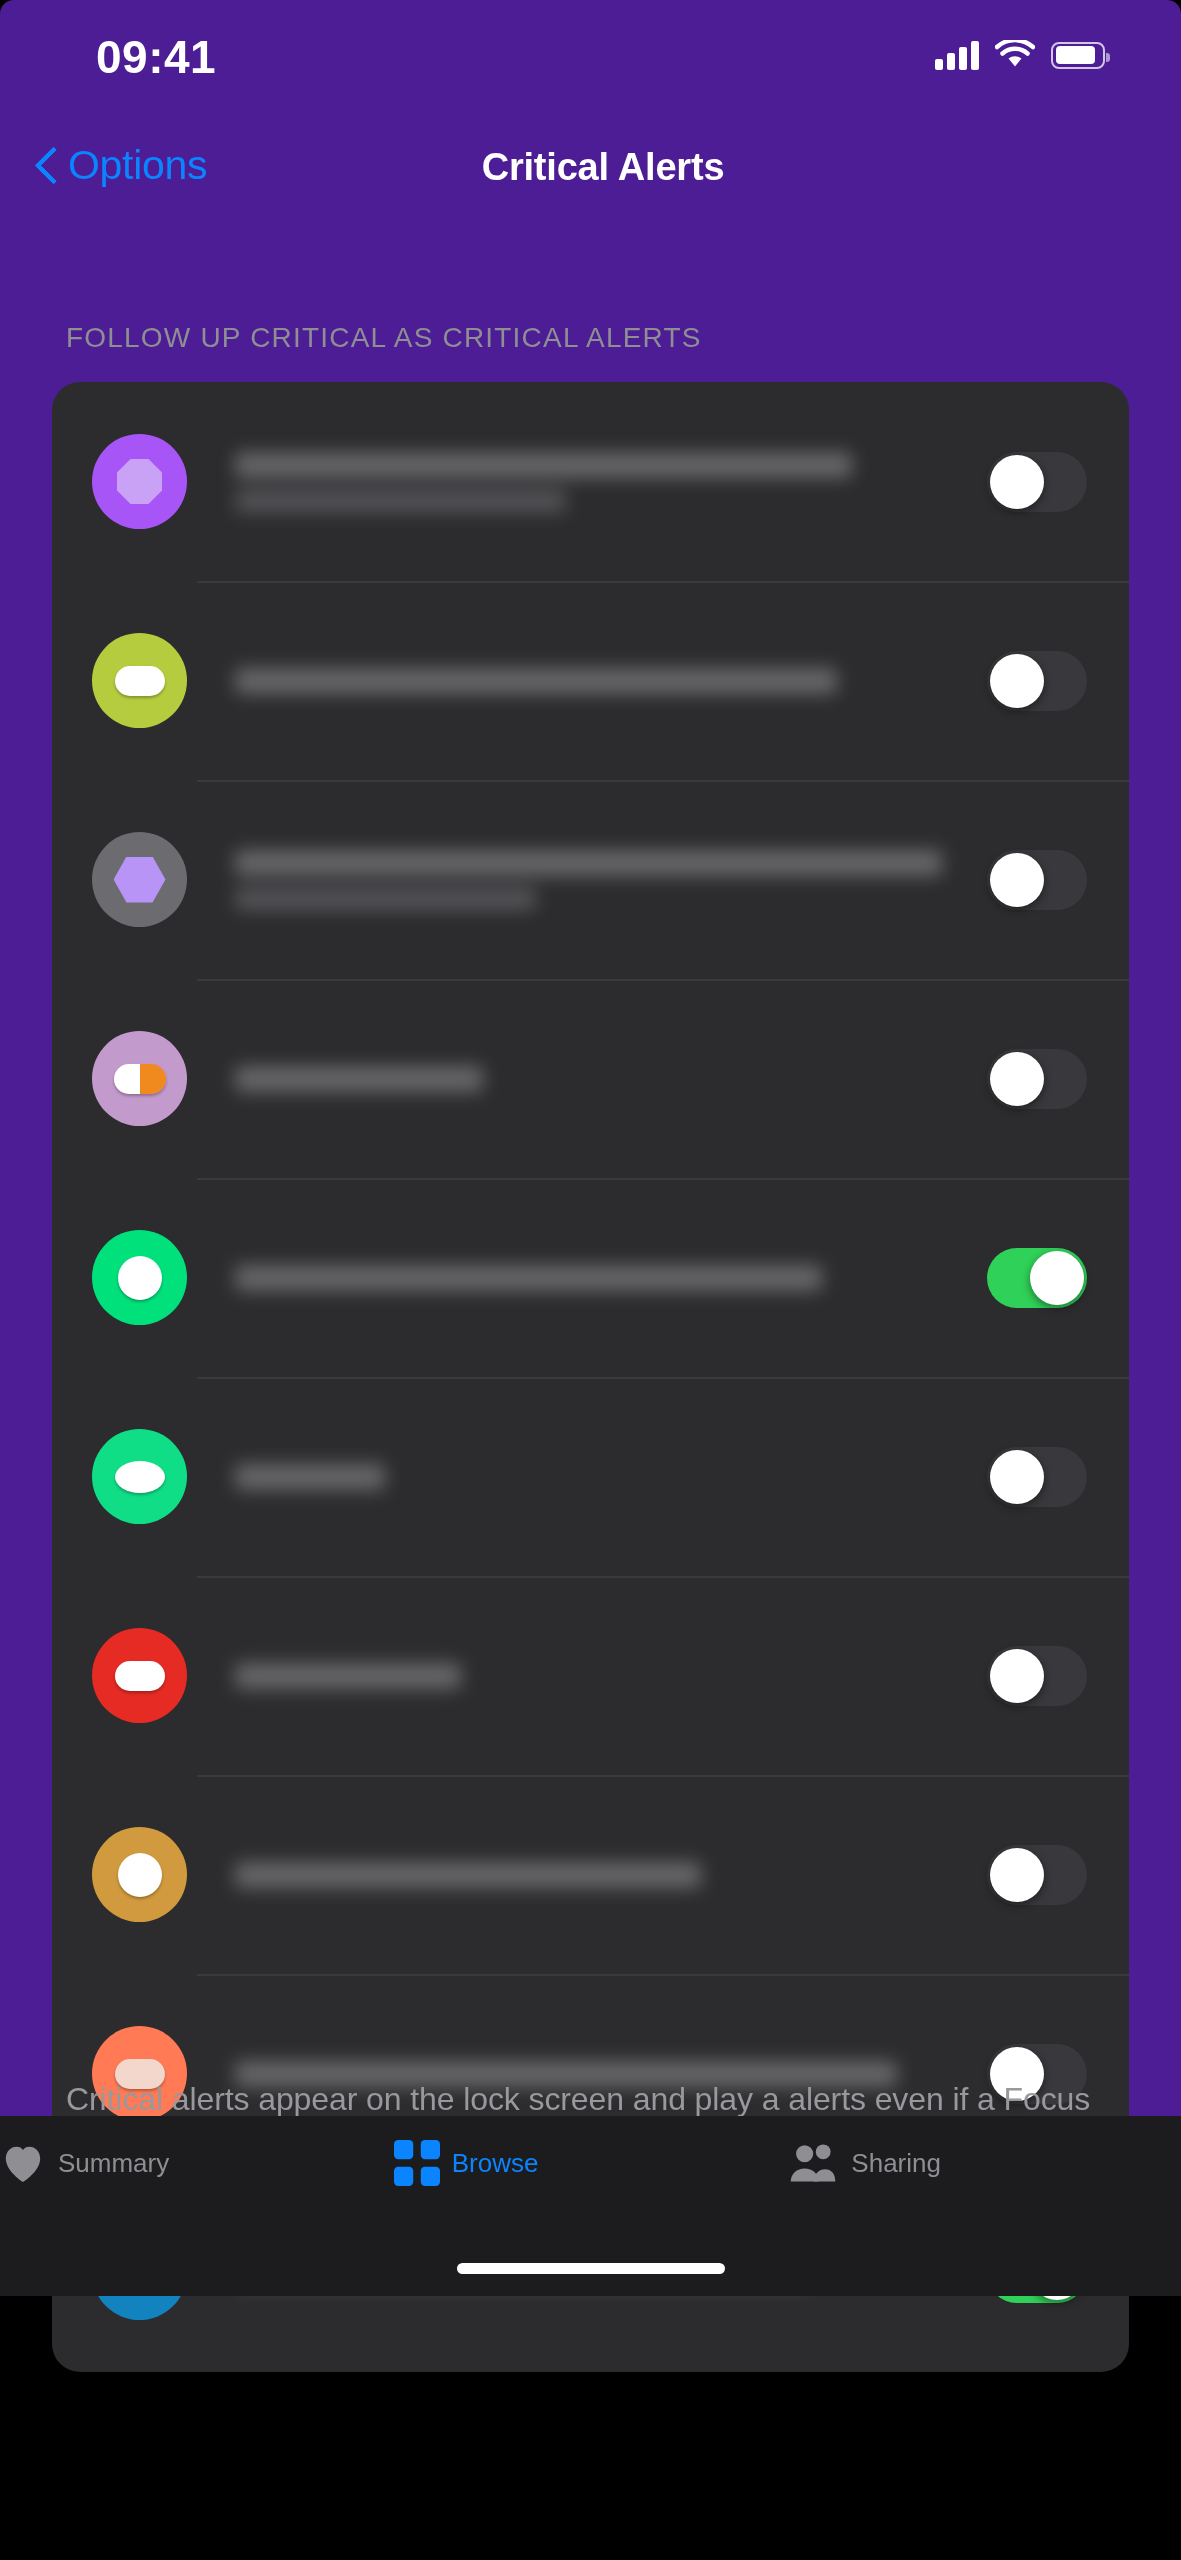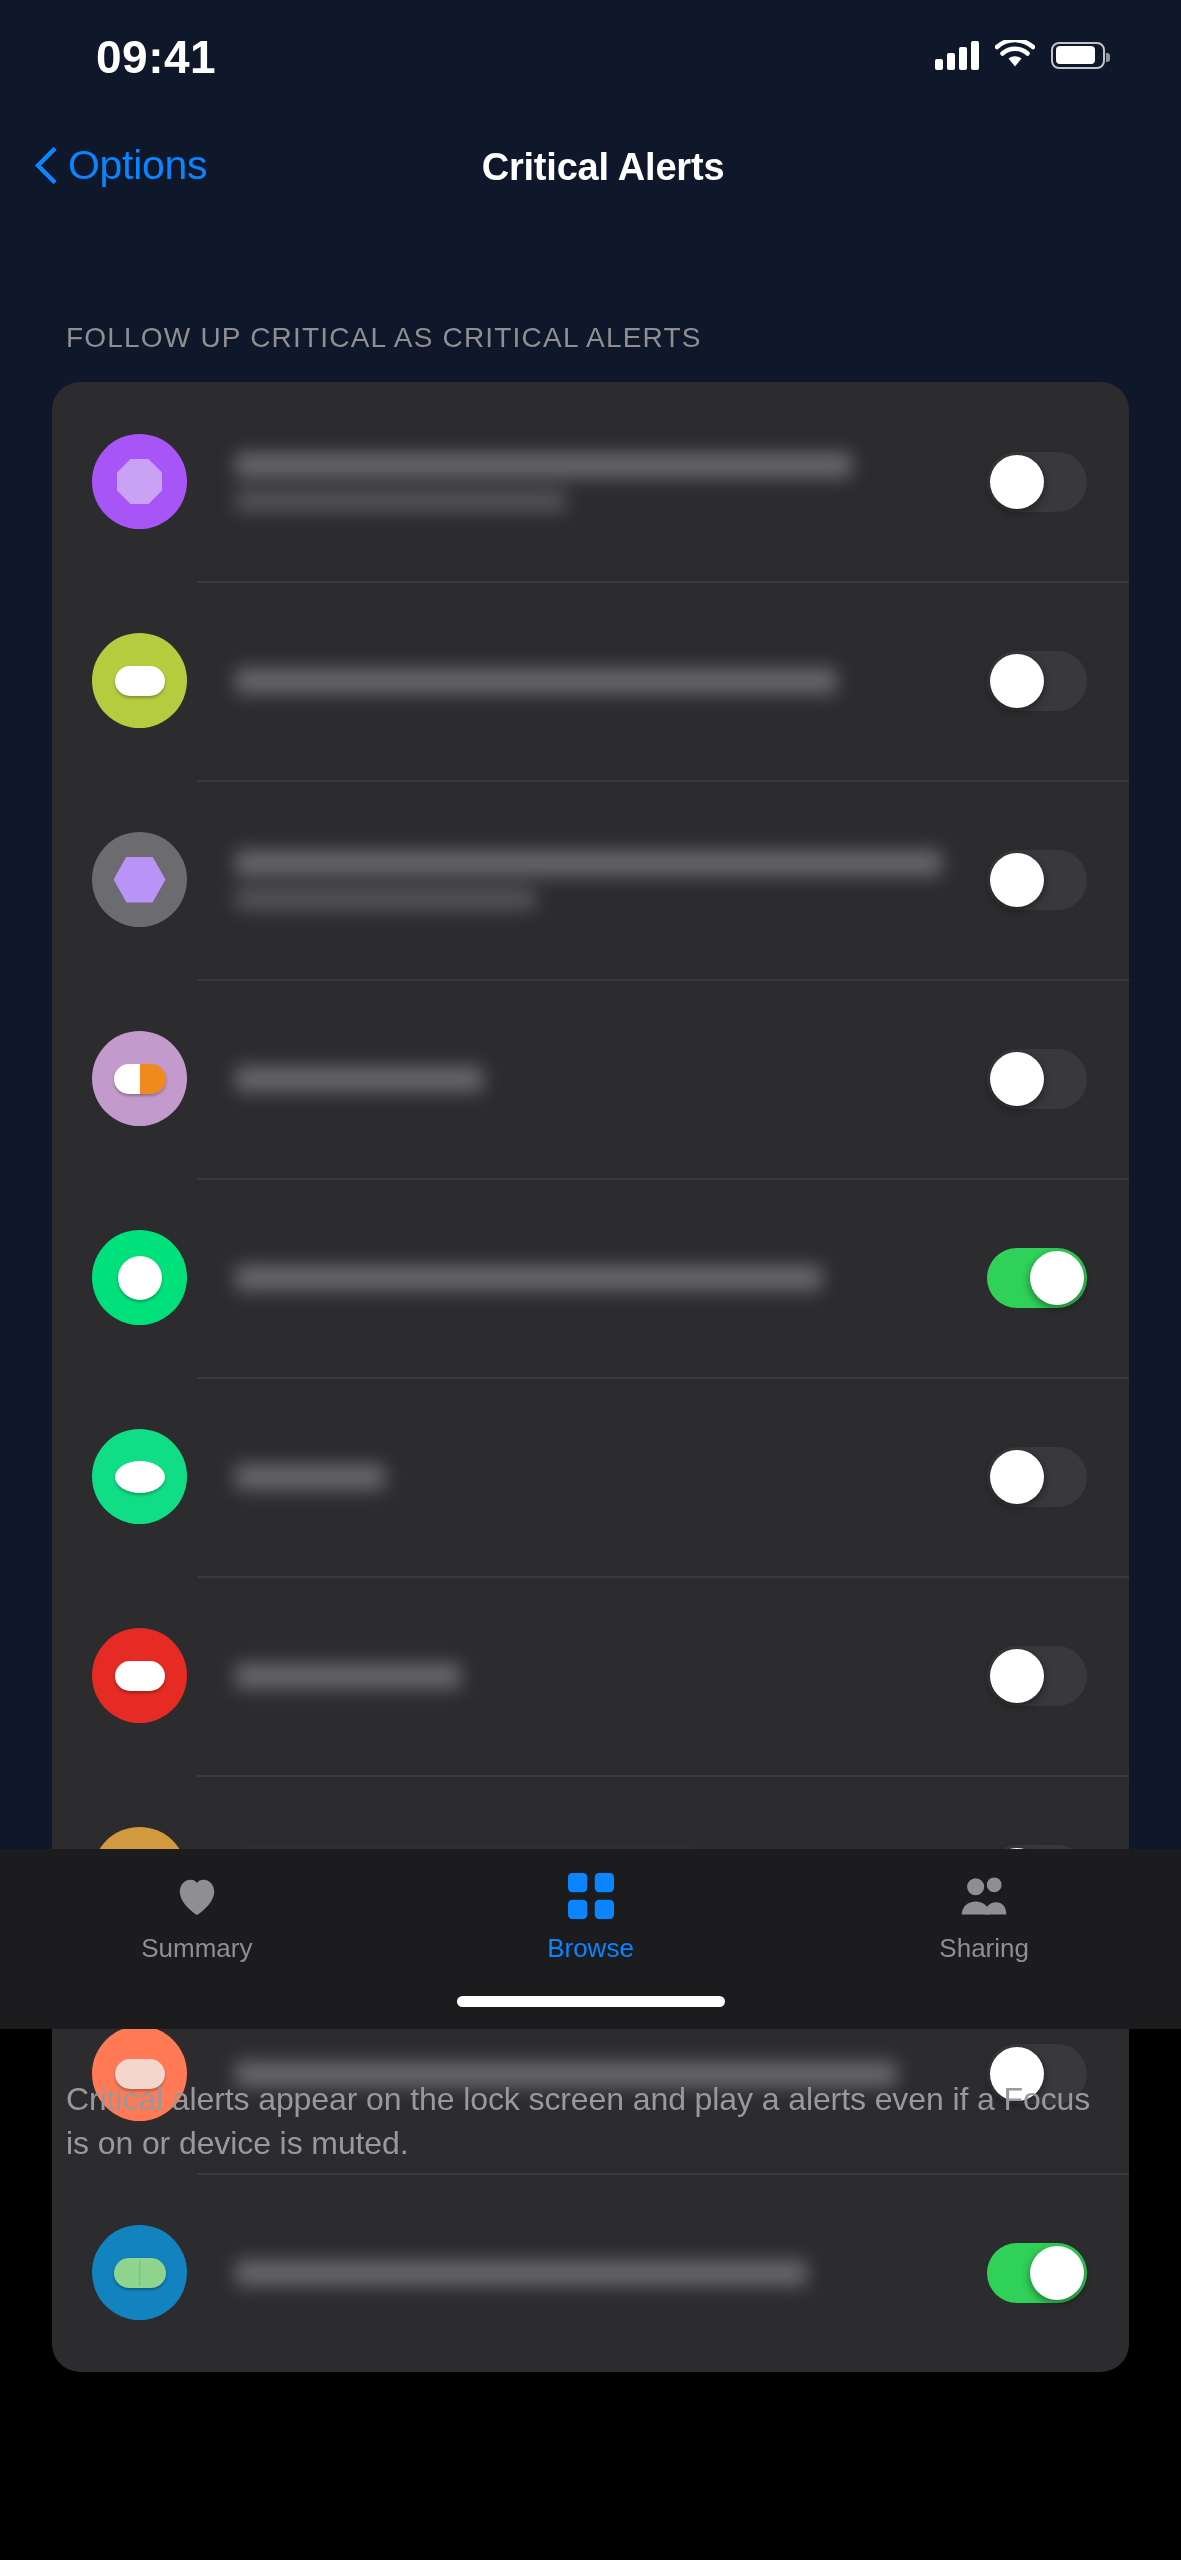--- a/index.html
+++ b/index.html
@@ -4,22 +4,23 @@
 <style>
   * { margin:0; padding:0; box-sizing:border-box; }
   html, body {
     width:1181px; height:2560px;
     background:#000;
     font-family:"Liberation Sans", sans-serif;
     overflow:hidden;
   }
   .phone {
     position:relative;
-    width:1181px; height:2029px;
-    background:#0f172a;
+    width:1181px; height:2296px;
+    background:#4c1d95;
+    border-radius:14px;
   }
 
   
   .statusbar {
     position:absolute; top:0; left:0; width:1181px; height:118px;
   }
   .sb-time {
     position:absolute; left:96px; top:30px;
     font-size:46px; font-weight:700; color:#fff;
     letter-spacing:0.5px;
@@ -179,21 +180,21 @@
     letter-spacing:-0.1px;
   }
 
   
   .tabbar {
     position:absolute; left:0; bottom:0; width:1181px; height:180px;
     display:flex; align-items:flex-start; padding-top:22px;
     background:#1C1C1E;
   }
   .tab {
-    flex:1; display:flex; flex-direction:column; align-items:center; gap:12px;
+    flex:1; display:flex; flex-direction:row; align-items:center; gap:12px;
     cursor:pointer;
   }
   .tab .tab-label { font-size:26px; color:#8E8E93; }
   .tab.active .tab-label { color:#0A84FF; }
   .tab-ico { height:50px; display:flex; align-items:center; justify-content:center; }
 
   .home-indicator {
     position:absolute; left:50%; transform:translateX(-50%);
     bottom:22px; width:268px; height:11px;
     border-radius:6px; background:#fff;

